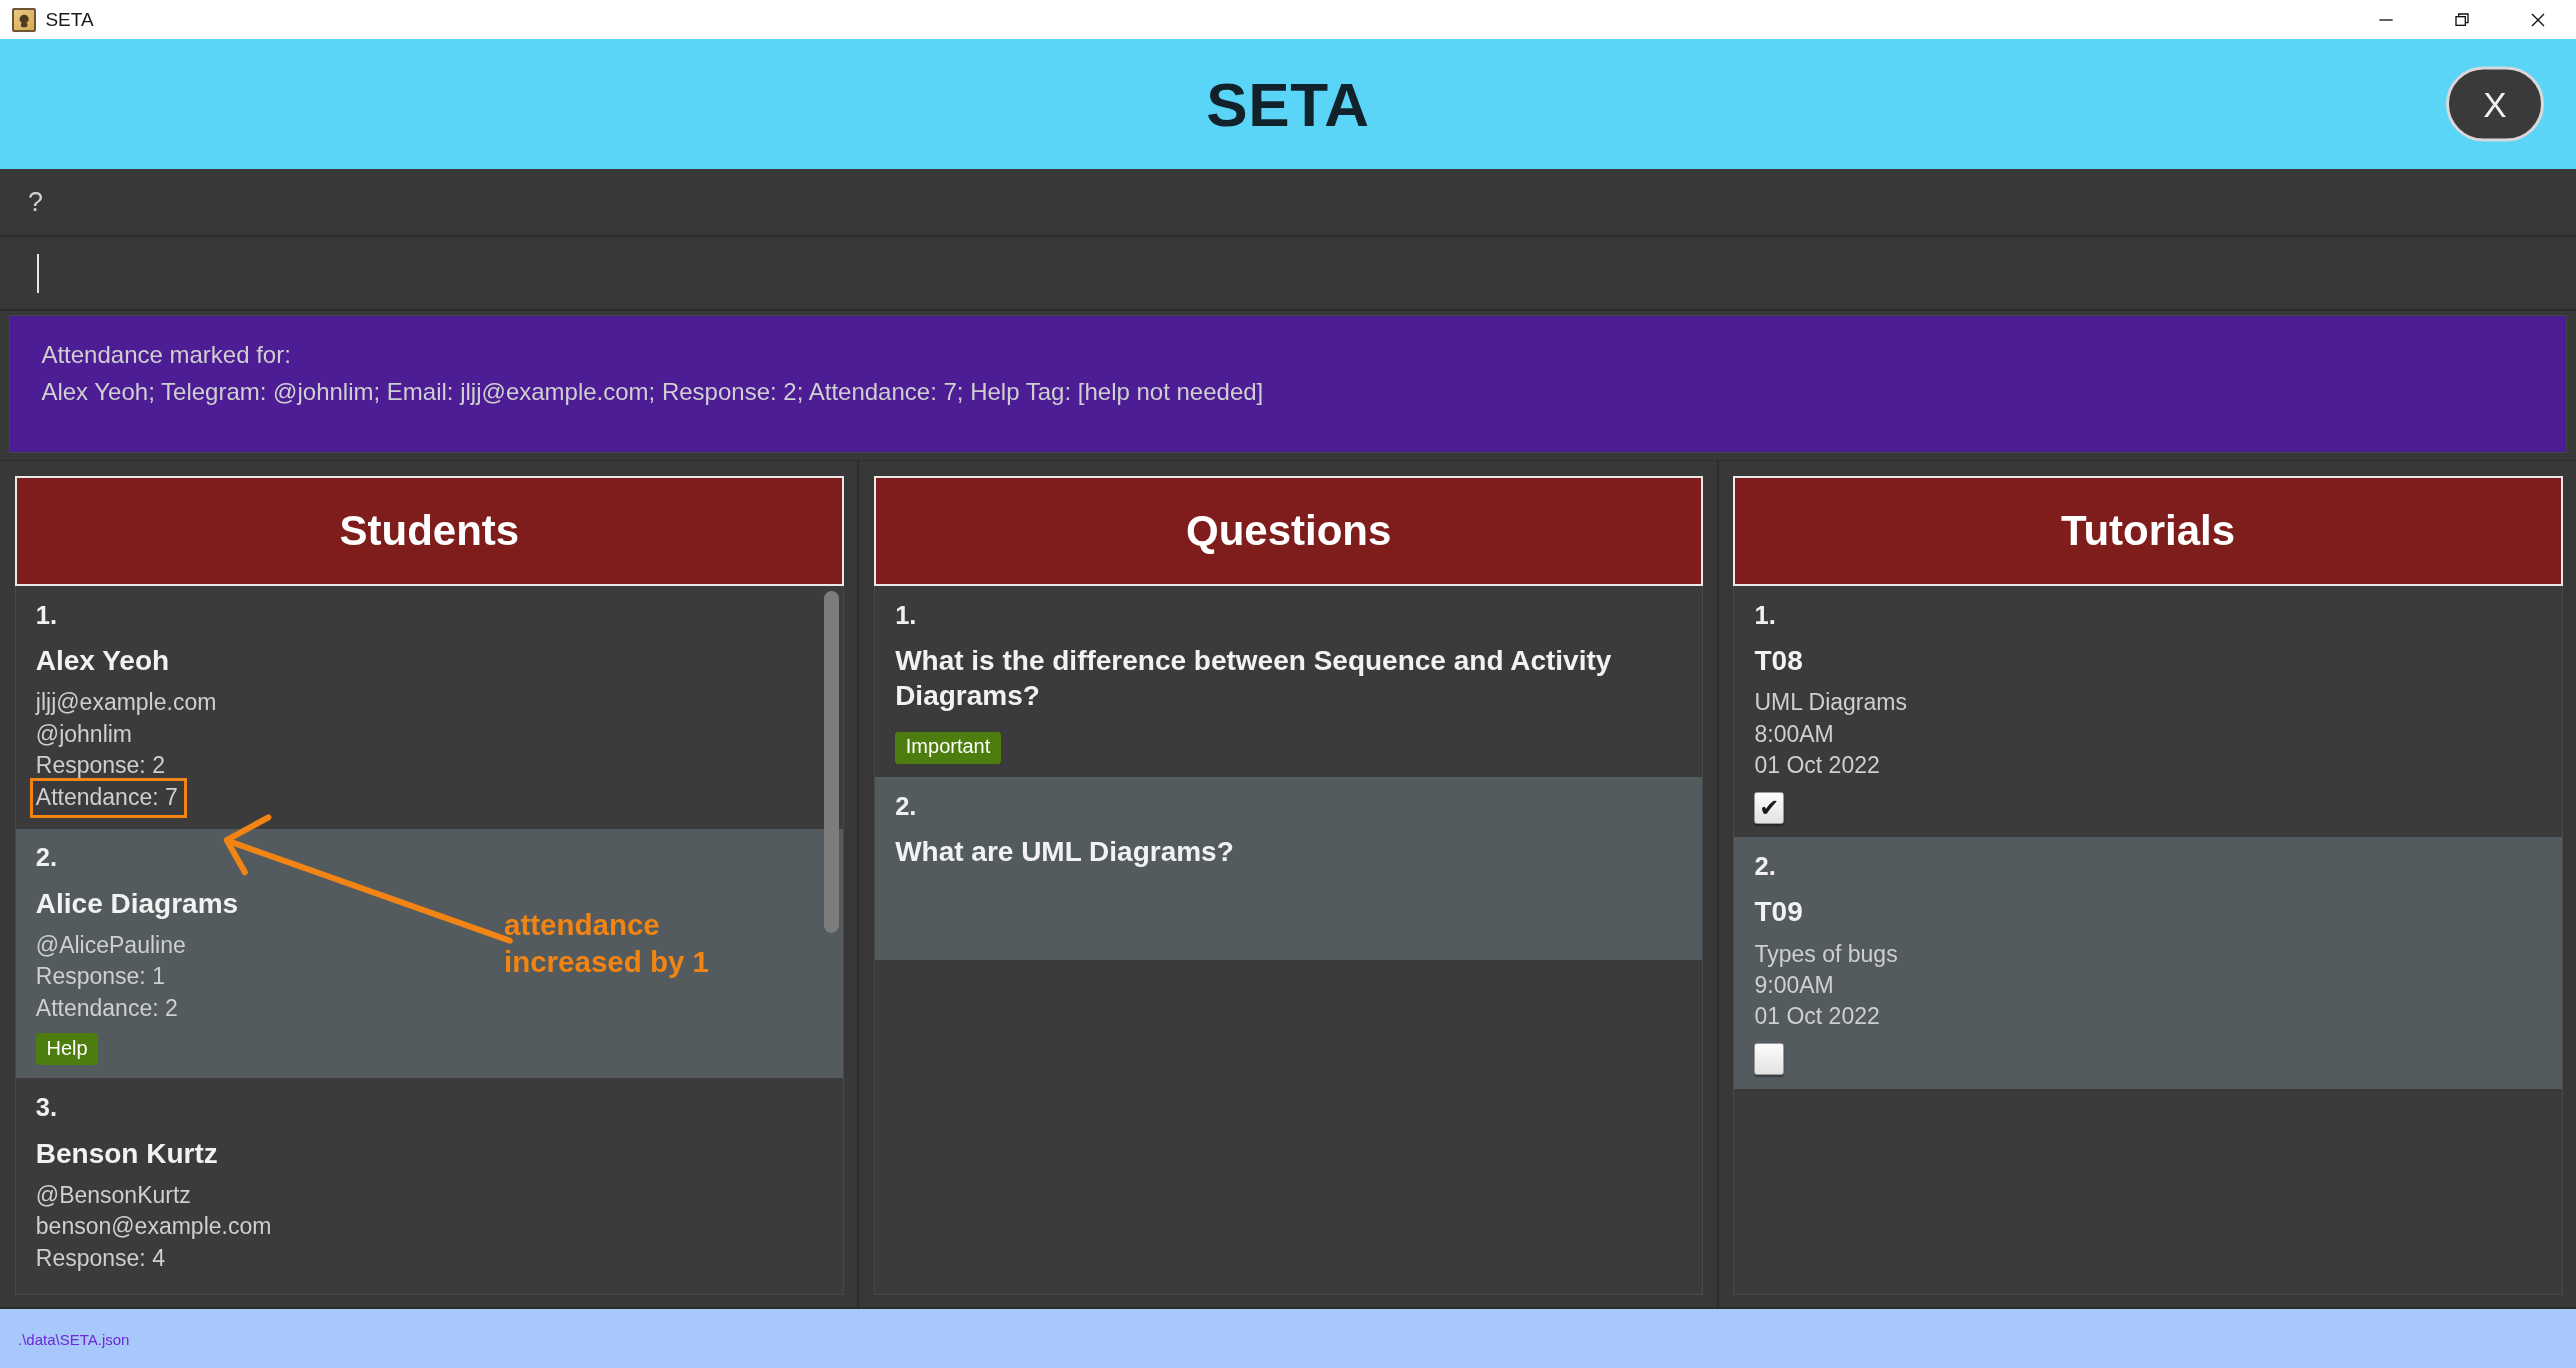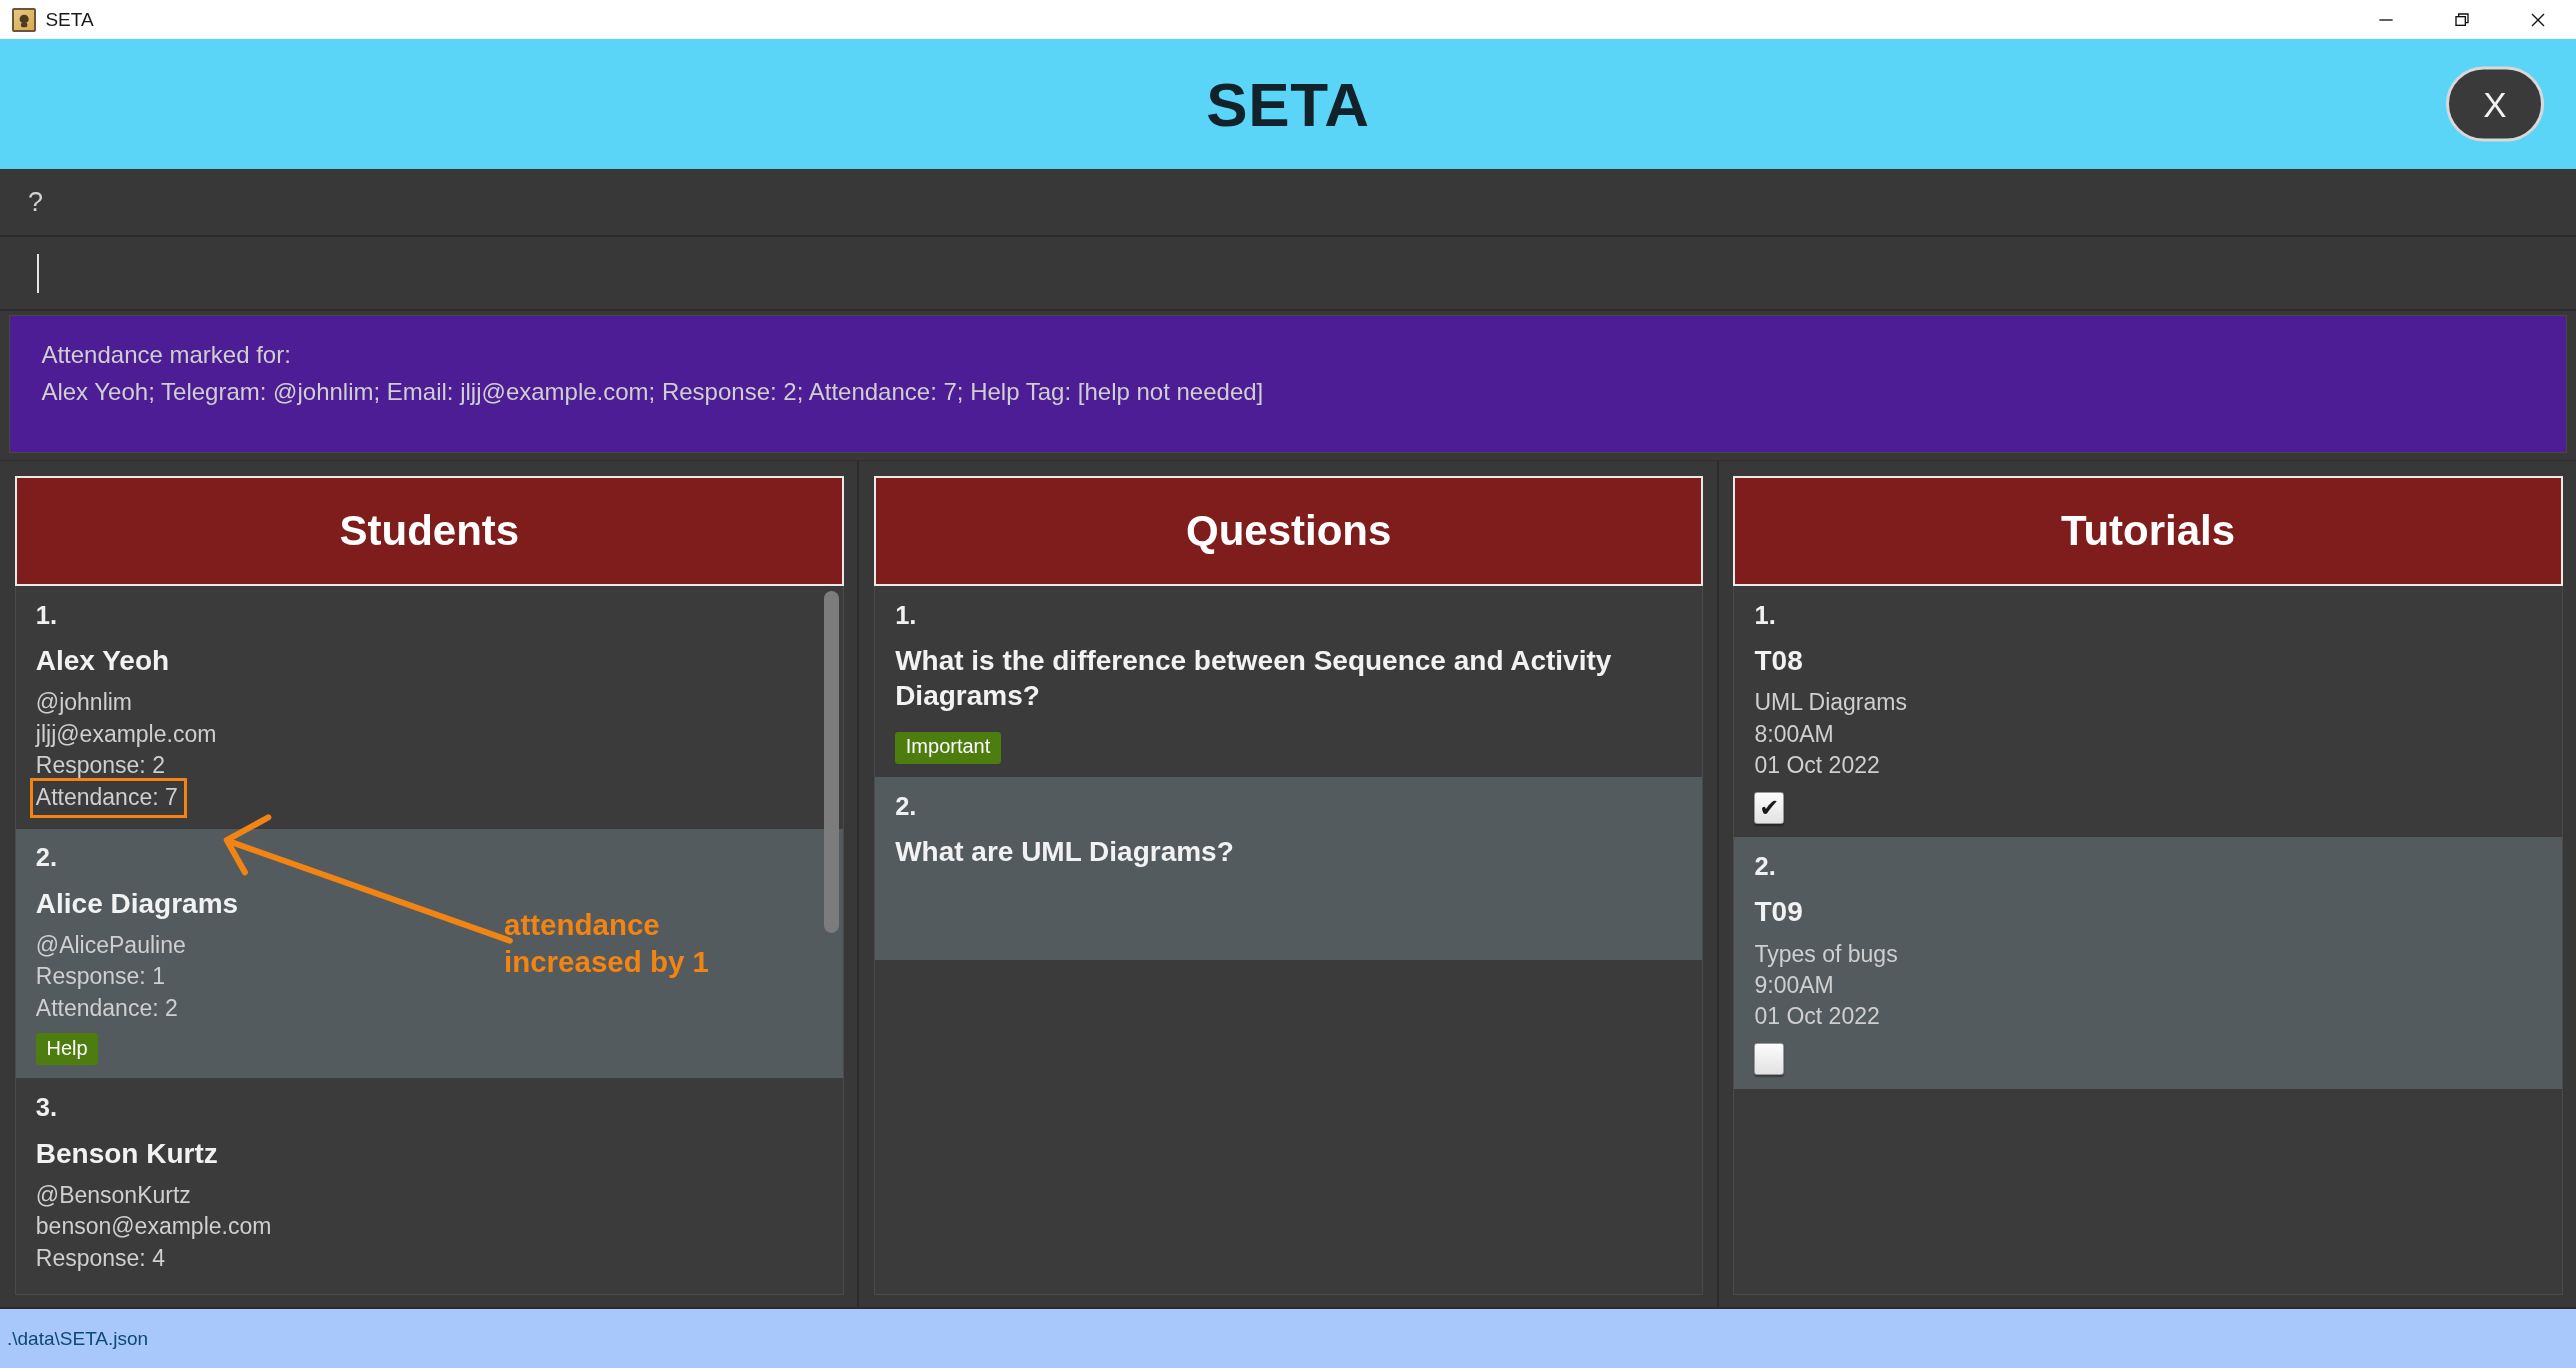--- a/index.html
+++ b/index.html
@@ -213,21 +213,21 @@
     white-space: pre-line;
   }
 
   
   .statusbar {
     height: 62px; width: 100%;
     background: #a8c7fa;
     display: flex; align-items: center;
     border-top: 2px solid #2b2b2b;
   }
-  .status-text { margin-left: 7px; font-size: 19px; color: #0c4a6e; }
+  .status-text { margin-left: 18px; font-size: 15px; color: #6d28d9; }
 </style>
 </head>
 <body>
 
 <div class="titlebar">
   <div class="tb-icon"></div>
   <div class="tb-title">SETA</div>
   <div class="tb-controls">
     <div class="tb-btn">
       <svg width="20" height="20" viewBox="0 0 30 30">
@@ -276,22 +276,22 @@
 
   <div class="panel">
     <div class="panel-head">
       <div class="panel-head-title">Students</div>
     </div>
     <div class="panel-body">
 
       <div class="card">
         <div class="card-index">1.</div>
         <div class="card-name">Alex Yeoh</div>
+        <div class="card-line">jljj@example.com</div>
         <div class="card-line">@johnlim</div>
-        <div class="card-line">jljj@example.com</div>
         <div class="card-line">Response: 2</div>
         <div><span class="card-line boxed">Attendance: 7</span></div>
       </div>
 
       <div class="card alt">
         <div class="card-index">2.</div>
         <div class="card-name">Alice Diagrams</div>
         <div class="card-line">@AlicePauline</div>
         <div class="card-line">Response: 1</div>
         <div class="card-line">Attendance: 2</div>

